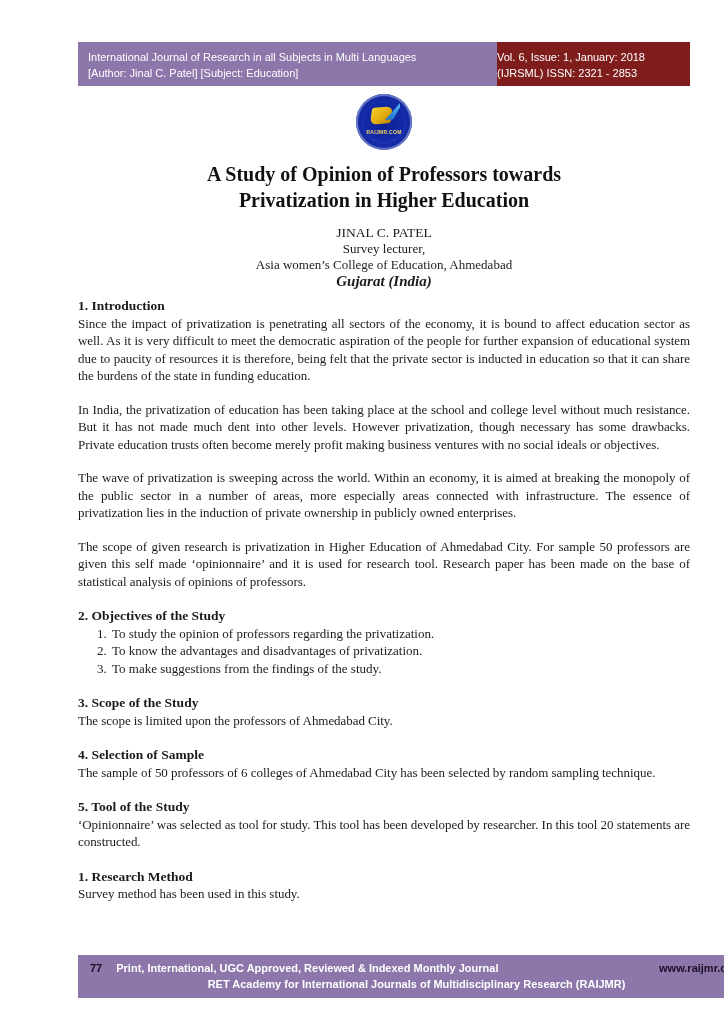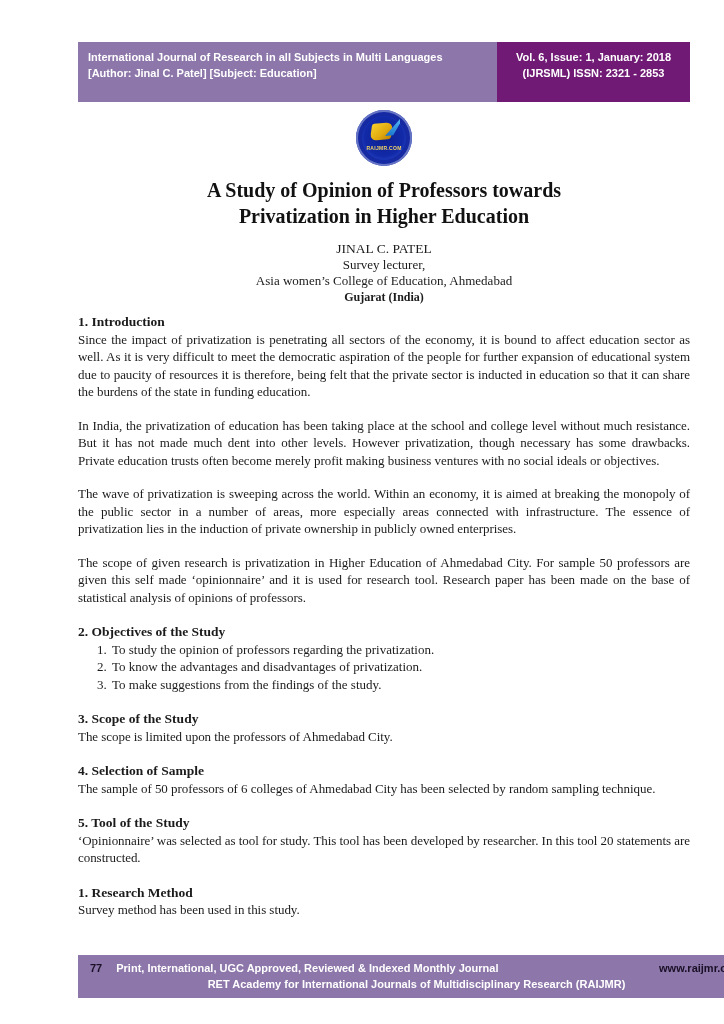--- a/index.html
+++ b/index.html
@@ -11,31 +11,31 @@
     color:#1b1b1b;
     overflow:hidden;
   }
   .page{
     position:absolute; inset:0;
     padding:42px 34px 0 78px;
     box-sizing:border-box;
   }
   
   .header-band{
-    display:flex; width:612px; height:60px;
+    display:flex; width:612px; height:44px;
     background:#8d76aa;
     font-family:"Liberation Sans", sans-serif;
-    font-weight:bold; font-size:11px; color:#ffffff;
+    font-weight:normal; font-size:11px; color:#ffffff;
   }
   .header-left{
     flex:1; padding:7px 0 0 10px; line-height:16px;
   }
   .header-right{
-    width:193px; background:#701a75; color:#ffffff;
-    text-align:center; padding-top:7px; line-height:16px;
+    width:193px; background:#7f1d1d; color:#ffffff;
+    text-align:left; padding-top:7px; line-height:16px;
     box-sizing:border-box;
   }
   
   .logo-wrap{ text-align:center; margin-top:8px; height:58px; }
   .logo{
     position:relative; display:inline-block; width:56px; height:56px; border-radius:50%;
     background:radial-gradient(circle at 50% 48%, #0d1f8f 0%, #122aa8 48%, #2e52d6 72%, #1433b5 100%);
     box-shadow:inset 0 0 0 2px rgba(255,255,255,0.35), inset 0 0 0 6px rgba(20,40,160,0.9);
     vertical-align:top;
   }
@@ -55,21 +55,21 @@
     text-align:center; font-family:"Liberation Sans", sans-serif;
     font-size:5px; letter-spacing:0.3px; color:#f2d564; font-weight:bold;
   }
   
   .title{
     margin:9px 0 8px 0; text-align:center;
     font-size:20px; font-weight:bold; line-height:26px; color:#111;
   }
   .author-block{ text-align:center; margin-top:12px; line-height:16px; font-size:13px; }
   .author-name{ font-size:13.5px; }
-  .author-loc{ font-size:12px; font-weight:bold; }
+  .author-loc{ font-size:15px; font-weight:bold;font-style:italic; }
   
   .content{ margin-top:8px; }
   .sec{ margin-top:17px; }
   .sec:first-child{ margin-top:0; }
   .sec-h{ margin:0; font-size:13.5px; font-weight:bold; line-height:17.5px; }
   .para{
     margin:0 0 16px 0; text-align:justify;
     font-size:13px; line-height:17.5px; letter-spacing:-0.05px;
   }
   .para:last-child{ margin-bottom:0; }

